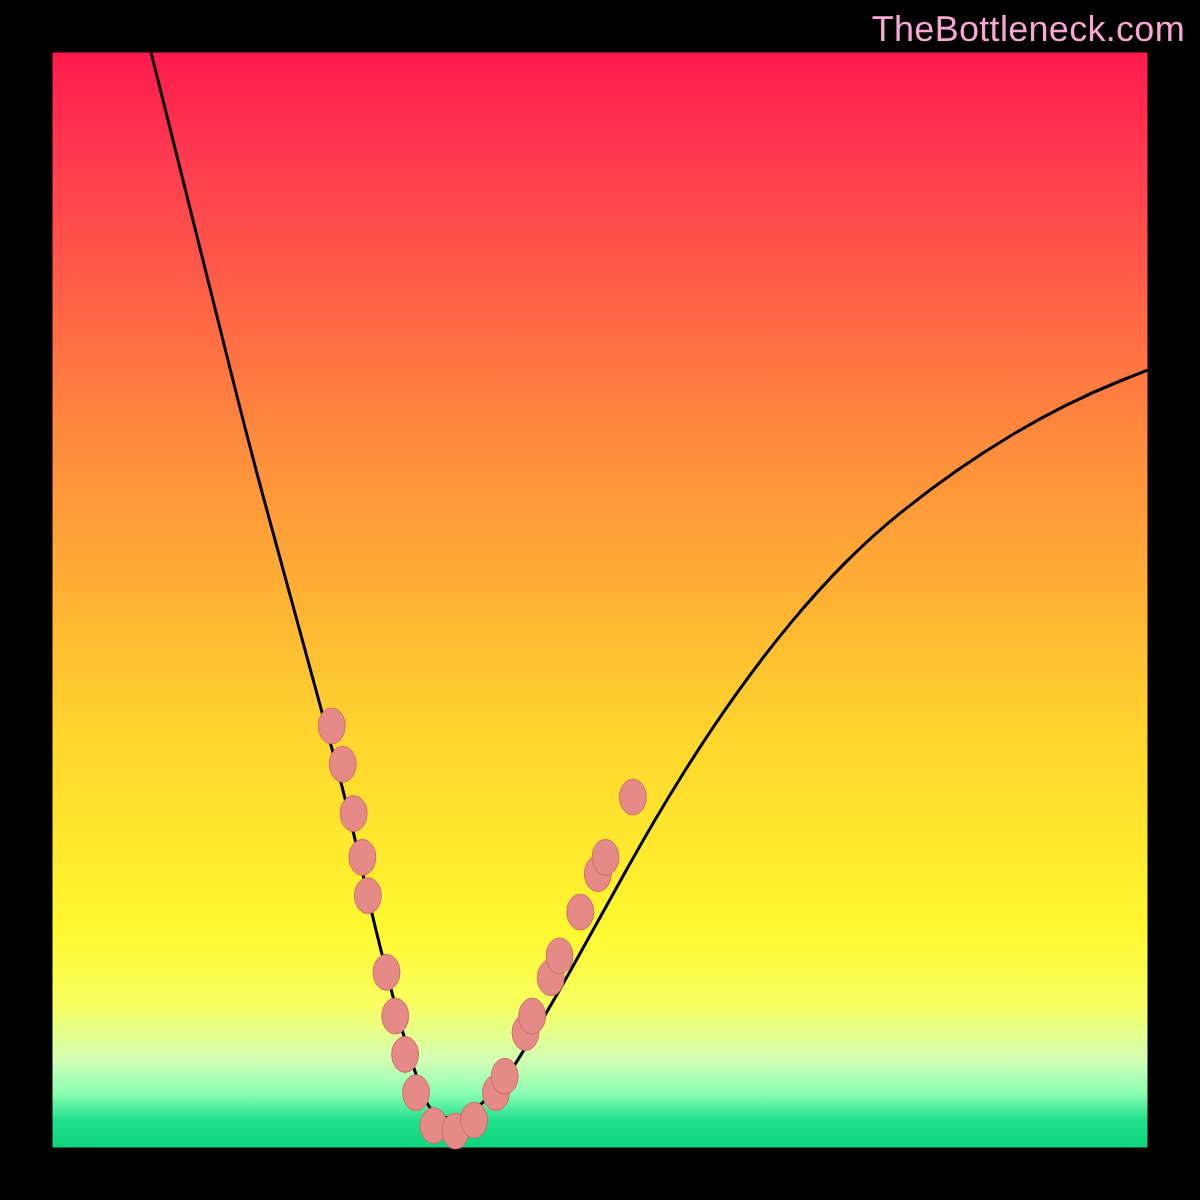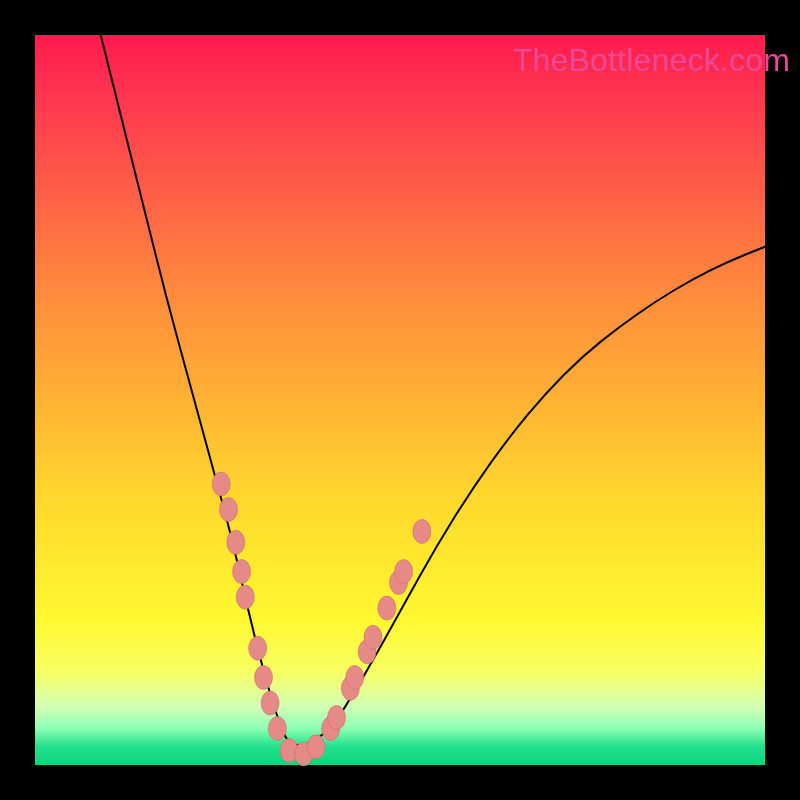--- a/index.html
+++ b/index.html
@@ -29,26 +29,25 @@
       #d2ffb4 92%,
       #8cffb4 95%,
       #22e08c 97.5%,
       #0fd47e 100%
     );
   }
   .watermark {
     position: absolute;
     top: 6px;
     right: 10px;
-    color: #ec4899;
+    color: #f9a8d4;
     font-family: Arial, Helvetica, sans-serif;
-    font-size: 32px;
+    font-size: 24px;
     font-weight: 400;
     letter-spacing: 0.2px;
-    margin-top: 36px;
   }
   svg.plot {
     position: absolute;
     left: 35px;
     top: 35px;
     width: 730px;
     height: 730px;
     overflow: visible;
   }
   .curve {

